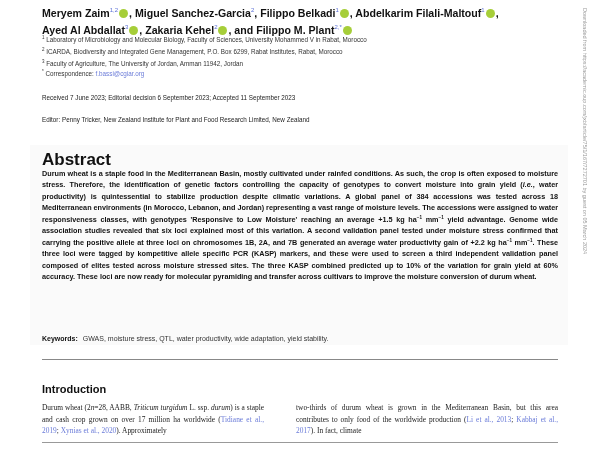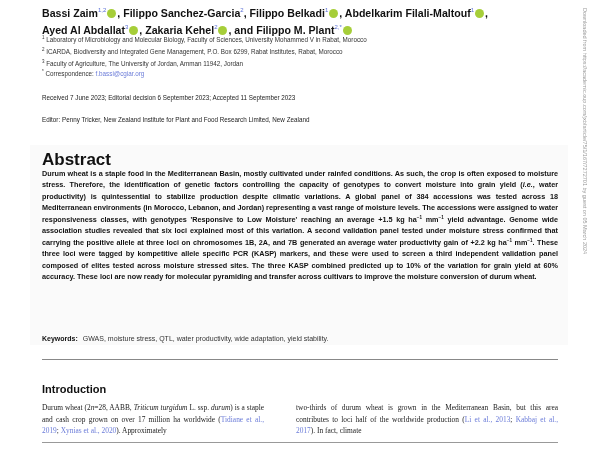--- a/index.html
+++ b/index.html
@@ -64,22 +64,22 @@
   .side-note {
     position:absolute; left:578px; top:8px; width:10px; height:300px;
     writing-mode:vertical-rl; font-size:5.5px; color:#999; white-space:nowrap;
   }
 </style>
 </head>
 <body>
 
 <div class="authors">
   <div>
-    <span>Bassi Zaim</span><sup>1,2</sup><span class="orcid"></span><span>, </span>
-    <span>Filippo Sanchez-Garcia</span><sup>2</sup><span>, </span>
+    <span>Meryem Zaim</span><sup>1,2</sup><span class="orcid"></span><span>, </span>
+    <span>Miguel Sanchez-Garcia</span><sup>2</sup><span>, </span>
     <span>Filippo Belkadi</span><sup>1</sup><span class="orcid"></span><span>, </span>
     <span>Abdelkarim Filali-Maltouf</span><sup>1</sup><span class="orcid"></span><span>,</span>
   </div>
   <div>
     <span>Ayed Al Abdallat</span><sup>3</sup><span class="orcid"></span><span>, </span>
     <span>Zakaria Kehel</span><sup>2</sup><span class="orcid"></span><span>, and </span>
     <span>Filippo M. Plant</span><sup>2,*</sup><span class="orcid"></span>
   </div>
 </div>
 
@@ -102,17 +102,17 @@
 
 <div class="keywords">
   <b>Keywords:</b><span>GWAS, moisture stress, QTL, water productivity, wide adaptation, yield stability.</span>
 </div>
 <div class="rule1"></div>
 
 <div class="intro-title">Introduction</div>
 
 <div class="col left"><span>Durum wheat (2</span><i>n</i><span>=28, AABB, </span><i>Triticum turgidum</i><span> L. ssp. </span><i>durum</i><span>) is a staple and cash crop grown on over 17 million ha worldwide (</span><span class="ref">Tidiane et al., 2019</span><span>; </span><span class="ref">Xynias et al., 2020</span><span>). Approximately</span></div>
 
-<div class="col right"><span>two-thirds of durum wheat is grown in the Mediterranean Basin, but this area contributes to loci half of the worldwide production (</span><span class="ref">Li et al., 2013</span><span>; </span><span class="ref">Kabbaj et al., 2017</span><span>). In fact, climate</span></div>
+<div class="col right"><span>two-thirds of durum wheat is grown in the Mediterranean Basin, but this area contributes to only food of the worldwide production (</span><span class="ref">Li et al., 2013</span><span>; </span><span class="ref">Kabbaj et al., 2017</span><span>). In fact, climate</span></div>
 
 <div class="rule2"></div>
 
 <div class="side-note">Downloaded from https://academic.oup.com/jxb/article/75/1/167/7272701 by guest on 05 March 2024</div>
 
 </body></html>

